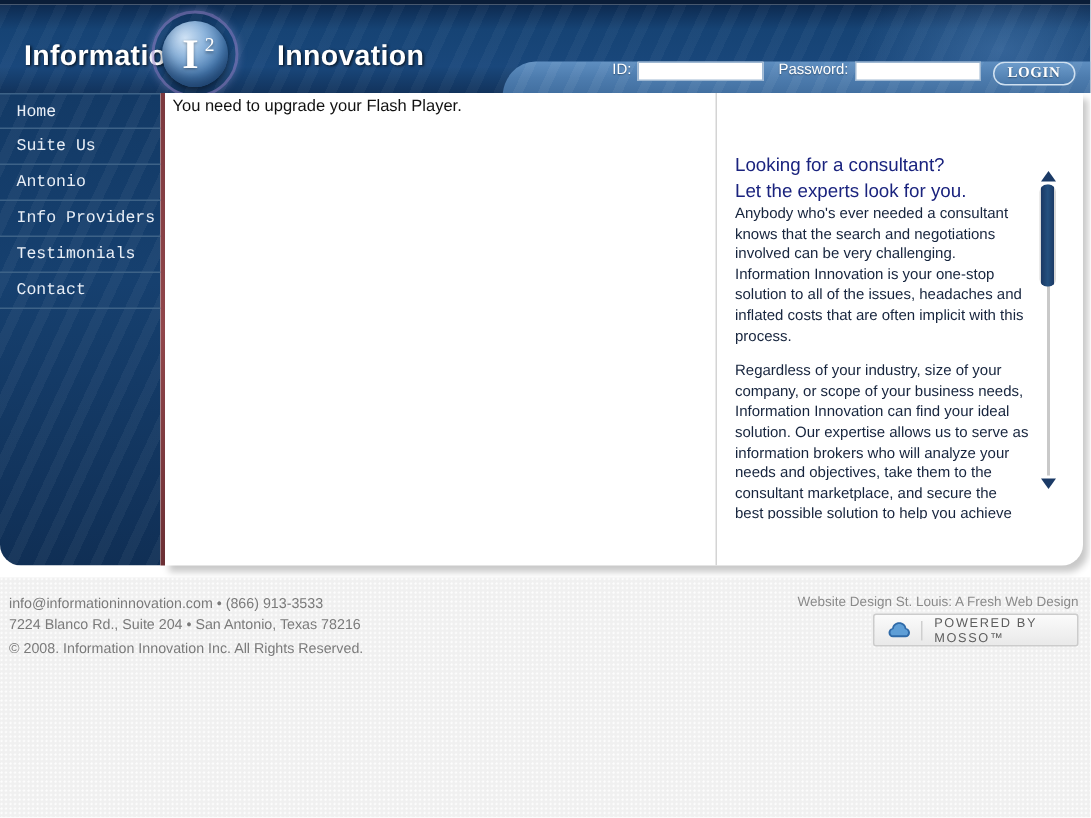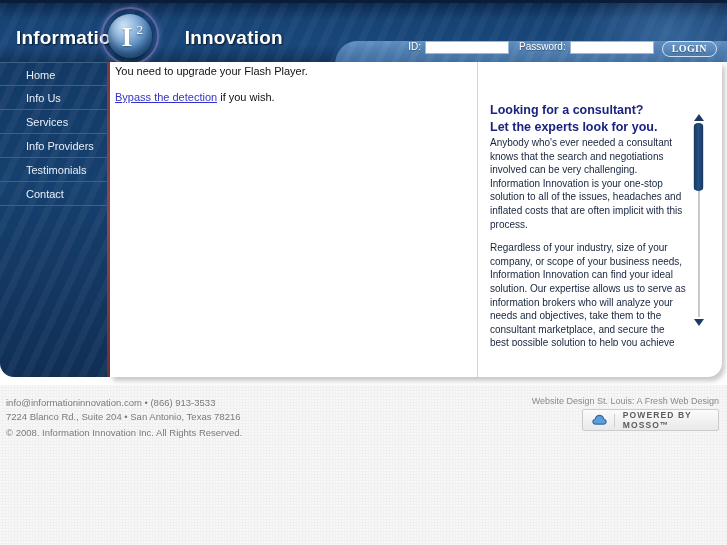--- a/index.html
+++ b/index.html
@@ -155,26 +155,26 @@
       repeating-linear-gradient(115deg,
         rgba(255,255,255,0.045) 0px, rgba(255,255,255,0.045) 7px,
         rgba(255,255,255,0) 7px, rgba(255,255,255,0) 17px),
       linear-gradient(180deg, #133a66 0%, #16406f 40%, #102f55 100%);
     border-bottom-left-radius: 14px;
     overflow: hidden;
   }
   .nav-item {
     height: 24px;
     line-height: 24px;
-    padding-left: 26px;
+    padding-left: 11px;
     color: #e8eef6;
     font-size: 11px;
     border-bottom: 1px solid #3d6287;
     cursor: pointer;
-    position: relative; z-index: 2;
+    position: relative; z-index: 2; font-family: Liberation Mono, monospace;
   }
   .nav-item:first-child { border-top: 1px solid #3d6287; }
 
   .red-divider {
     position: absolute; left: 107px; top: 0;
     width: 3px; height: 315px;
     background: linear-gradient(180deg, #7d3a3f 0%, #93484c 50%, #6d3035 100%);
   }
 
   
@@ -211,21 +211,21 @@
   }
 
   
   .rpanel {
     position: absolute; left: 380px; top: 40px;
     width: 222px;
   }
   .rpanel-title {
     color: #1a237e;
     font-size: 12.5px;
-    font-weight: bold;
+    font-weight: normal;
     line-height: 17px;
   }
   .rpanel-scroll {
     position: relative;
     margin-top: 0;
     width: 196px;
     height: 210px;
     overflow: hidden;
   }
   .rpanel-scroll p {
@@ -304,21 +304,21 @@
     flex: none;
   }
   .mosso-sep {
     width: 1px; height: 13px;
     background: #cfcfcf;
     margin-right: 8px;
   }
   .mosso-text {
     color: #5d5d5d;
     font-size: 8.5px;
-    font-weight: bold;
+    font-weight: normal;
     letter-spacing: 1.1px;
   }
 </style>
 </head>
 <body>
 
 <div class="page">
 
   <div class="header">
     <div class="header-glow"></div>
@@ -342,34 +342,33 @@
       <span class="login-label">Password:</span>
       <input class="login-input pw" type="password" placeholder="" style="">
       <button class="login-btn">LOGIN</button>
     </div>
   </div>
 
   <div class="body-wrap">
 
     <nav class="sidebar">
       <div class="nav-item">Home</div>
-      <div class="nav-item">Info Us</div>
-      <div class="nav-item">Services</div>
+      <div class="nav-item">Suite Us</div>
+      <div class="nav-item">Antonio</div>
       <div class="nav-item">Info Providers</div>
       <div class="nav-item">Testimonials</div>
       <div class="nav-item">Contact</div>
     </nav>
 
     <div class="red-divider"></div>
 
     <div class="content-card">
 
       <div class="flash-msg">You need to upgrade your Flash Player.</div>
 
-      <div class="bypass-line"><a class="bypass-link" href="#">Bypass the detection</a><span> if you wish.</span></div>
 
       <div class="panel-divider"></div>
 
       <div class="rpanel">
         <div class="rpanel-title">Looking for a consultant?</div>
         <div class="rpanel-title">Let the experts look for you.</div>
 
         <div class="rpanel-scroll">
           <p>Anybody who's ever needed a consultant knows that the search and negotiations involved can be very challenging. Information Innovation is your one-stop solution to all of the issues, headaches and inflated costs that are often implicit with this process.</p>
           <p>Regardless of your industry, size of your company, or scope of your business needs, Information Innovation can find your ideal solution. Our expertise allows us to serve as information brokers who will analyze your needs and objectives, take them to the consultant marketplace, and secure the best possible solution to help you achieve your goals.</p>

